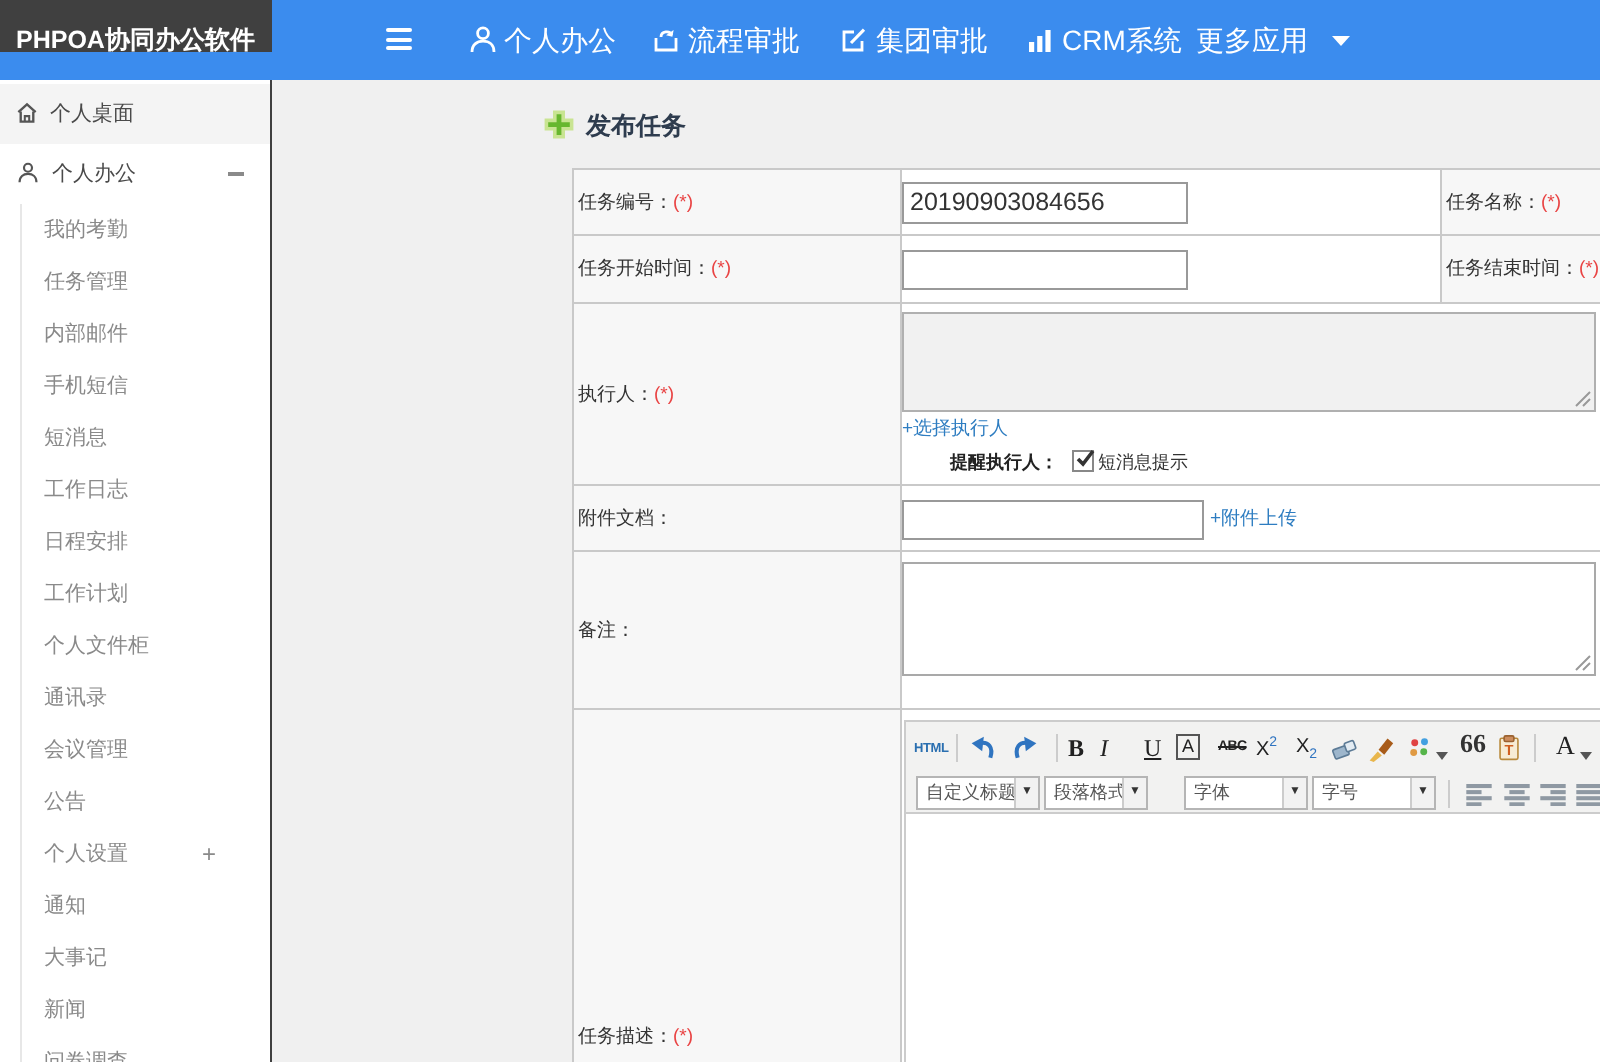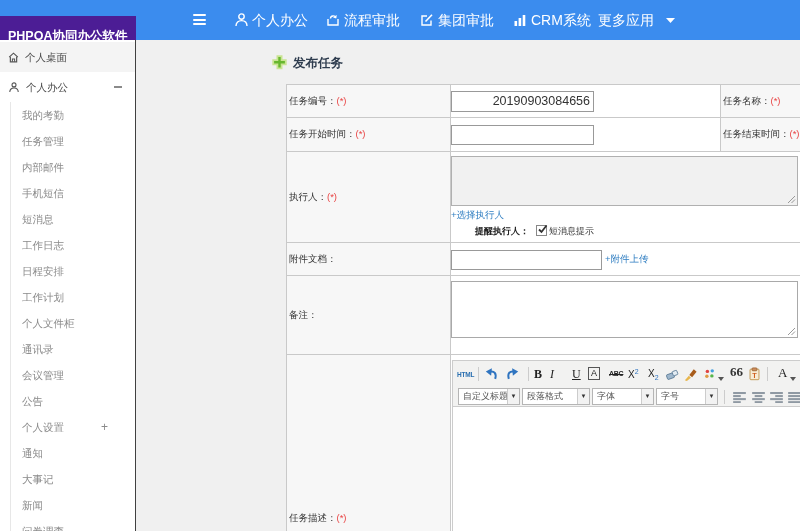--- a/index.html
+++ b/index.html
@@ -1,21 +1,21 @@
 <!DOCTYPE html>
 <html><head>
 <meta charset="utf-8">
 <style>
 * { margin:0; padding:0; box-sizing:border-box; }
 html,body { width:800px; height:531px; overflow:hidden; font-family:"Liberation Sans",sans-serif; }
 body { position:relative; background:#f0f0f0; }
 
 
 .header { position:absolute; top:0; left:0; width:800px; height:40px; background:#3b8cee; }
-.logo { position:absolute; top:16px; left:0; width:136px; height:26px; background:#4c1d95; color:#fff; font-size:12.5px; font-weight:bold; line-height:40px; padding-left:8px; }
+.logo { position:absolute; top:0; left:0; width:136px; height:26px; background:#404040; color:#fff; font-size:12.5px; font-weight:bold; line-height:40px; padding-left:8px; }
 .nav .it { position:absolute; top:0; height:40px; line-height:40px; font-size:14px; color:#fff; white-space:nowrap; }
 .nav svg { vertical-align:middle; margin-right:4px; position:relative; top:-1px; }
 .burger { position:absolute; left:193px; top:14px; width:13px; }
 .burger div { height:2px; background:#fff; margin-bottom:2.6px; border-radius:1px; }
 
 
 .sidebar { position:absolute; top:40px; left:0; width:136px; height:491px; background:#fff; border-right:1px solid #404040; }
 .side-top { height:30px; margin-top:2px; background:#f4f4f4; line-height:30px; font-size:10.5px; color:#4a4a4a; }
 .side-top svg { vertical-align:middle; margin:0 6px 0 8px; position:relative; top:-1px; }
 .side-parent { height:30px; line-height:30px; font-size:10.5px; color:#4a4a4a; position:relative; }
@@ -27,21 +27,21 @@
 .side-sub .pp { position:absolute; left:101px; top:0; color:#8a8a8a; font-size:12px; }
 
 
 .ptitle { position:absolute; left:272px; top:55px; font-size:12.5px; font-weight:bold; color:#2e3c4e; }
 .ptitle svg { vertical-align:middle; margin-right:6px; position:relative; top:-1px; }
 
 table.frm { position:absolute; left:286px; top:84px; border-collapse:collapse; table-layout:fixed; width:810px; background:#fff; }
 table.frm td { border:1px solid #c9c9c9; font-size:9.5px; color:#333; vertical-align:middle; }
 td.lbl { background:#f7f7f7; padding-left:2px; }
 .red { color:#e94343; }
-input.txt { border:1px solid #999; background:#fff; height:21px; font-size:12.5px; font-family:"Liberation Sans",sans-serif; color:#333; padding:0 3px; vertical-align:middle;text-align:right; }
+input.txt { border:1px solid #999; background:#fff; height:21px; font-size:12.5px; font-family:"Liberation Sans",sans-serif; color:#333; padding:0 3px; vertical-align:middle; }
 .alink { color:#2e7dc1; font-size:9.5px; text-decoration:none;margin-top:27px; }
 
 
 .ked { position:absolute; left:1px; top:5px; width:600px; border:1px solid #ccc; background:#fff; }
 .ktb { background:#f2f2f1; border-bottom:1px solid #ccc; height:46px; position:relative; }
 .ki { position:absolute; }
 .ksep { position:absolute; width:1px; height:14px; background:#ccc; top:6px; }
 .ksel { position:absolute; top:27px; height:17px; border:1px solid #b5b5b5; background:#fff; font-size:9px; color:#555; line-height:15px; padding-left:4px; }
 .ksel .ar { position:absolute; right:0; top:0; width:12px; height:15px; border-left:1px solid #ccc; background:#f2f2f2; text-align:center; font-size:6px; color:#333; line-height:15px; }
 .kcontent { background:#fff; height:262px; }
@@ -220,21 +220,21 @@
                   <rect x="5" y="1" width="6" height="3.5" rx="1" fill="#cd8d5e" stroke="#9a6230"></rect>
                   <text x="8" y="13" font-size="9" font-weight="bold" fill="#d06020" text-anchor="middle" font-family="Liberation Sans">T</text>
                 </svg></span>
           <span class="ksep" style="left:314px;"></span>
           <span class="ki" style="left:325px; top:4px; font-size:13px; color:#222; font-family:'Liberation Serif',serif;">A</span>
           <span class="ki" style="left:337px; top:11px;"><svg width="6" height="4" viewBox="0 0 6 4">
                   <path d="M0 0 L6 0 L3 4 Z" fill="#555"></path>
                 </svg></span>
 
           <span class="ksel" style="left:5px; width:62px;">自定义标题<span class="ar">▼</span></span>
-          <span class="ksel" style="left:69px; width:68px;">段落格式<span class="ar">▼</span></span>
+          <span class="ksel" style="left:69px; width:52px;">段落格式<span class="ar">▼</span></span>
           <span class="ksel" style="left:139px; width:62px;">字体<span class="ar">▼</span></span>
           <span class="ksel" style="left:203px; width:62px;">字号<span class="ar">▼</span></span>
           <span class="ksep" style="left:271px; top:29px;"></span>
           <span class="ki" style="left:280px; top:31px;"><svg width="13" height="11" viewBox="0 0 15 13">
                   <g fill="#8f99a3">
                     <rect x="0" y="0" width="15" height="2.4"></rect>
                     <rect x="0" y="3.6" width="9" height="2.4"></rect>
                     <rect x="0" y="7.2" width="15" height="2.4"></rect>
                     <rect x="0" y="10.8" width="9" height="2.4"></rect>
                   </g>

